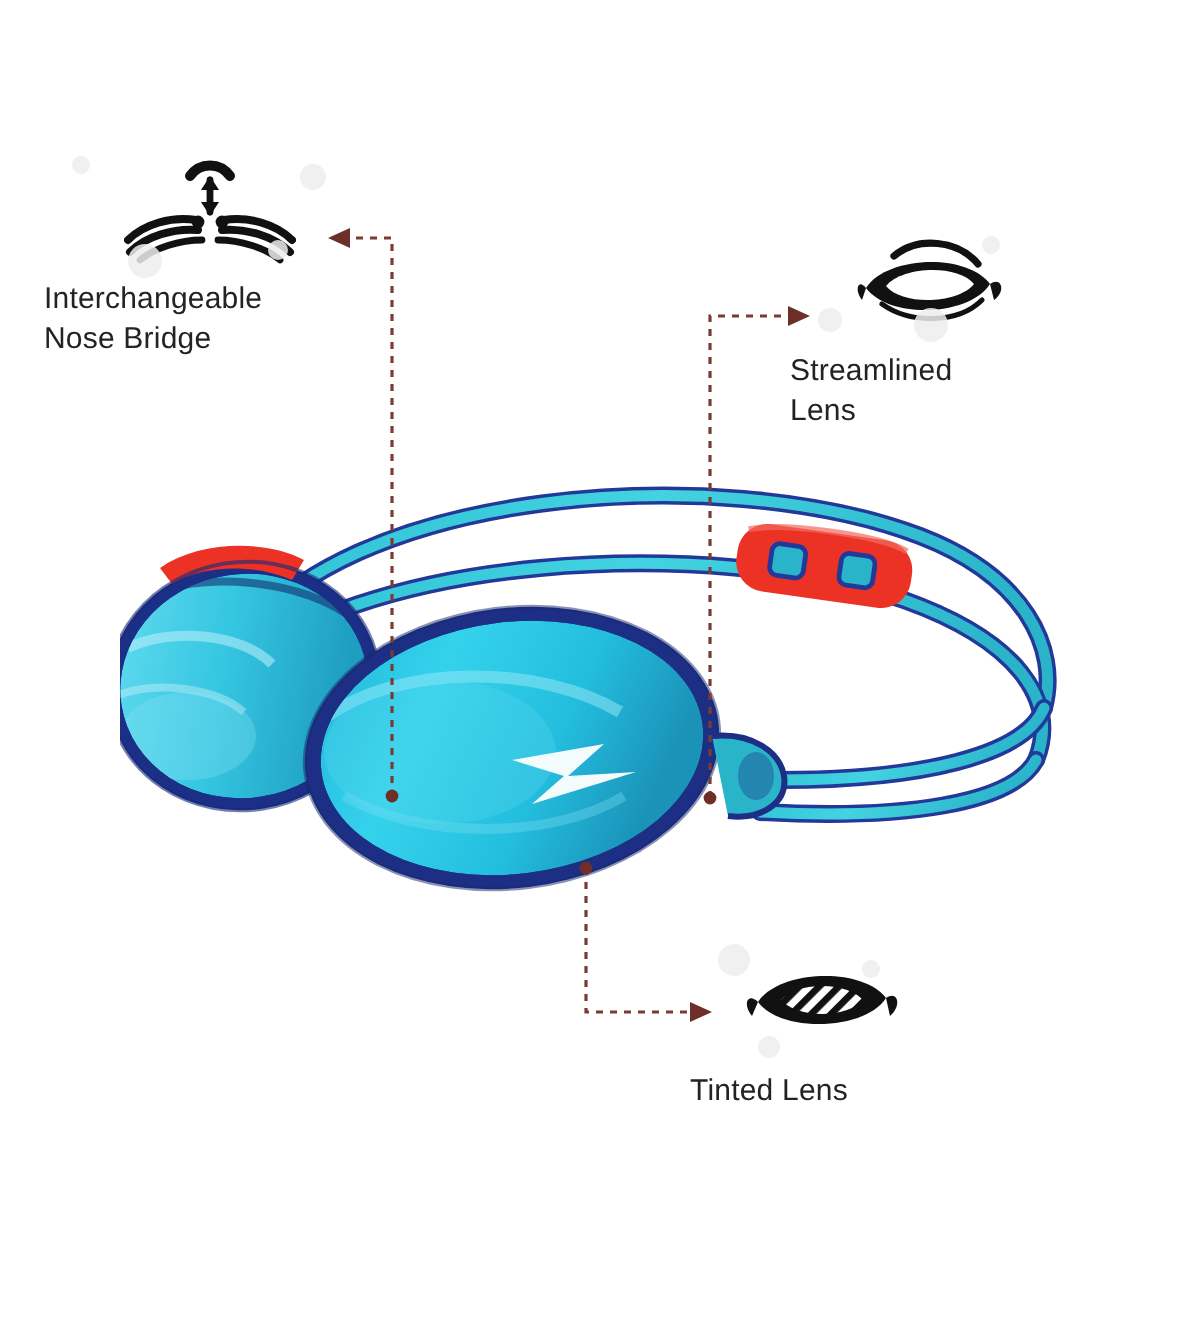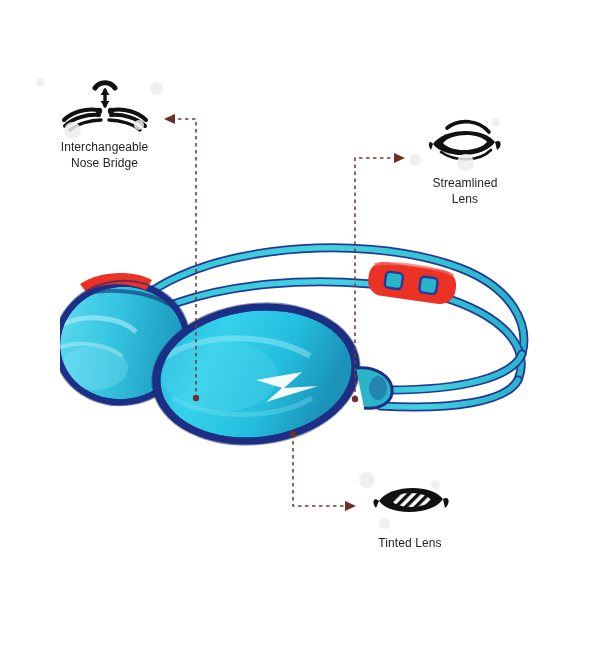--- a/index.html
+++ b/index.html
@@ -31,23 +31,22 @@
   .annot-icon {
     position: relative;
     width: 100%;
     height: 56px;
     display: flex;
     align-items: center;
     justify-content: center;
   }
   .annot-label {
     margin-top: 8px;
-    text-align: center;
     color: #232323;
-    font-size: 12px;
+    font-size: 15px;
     line-height: 1.30;
     letter-spacing: 0.1px;
     white-space: pre-line;
     font-weight: 400;
   }
 
   
   .bubble {
     position: absolute;
     border-radius: 50%;

